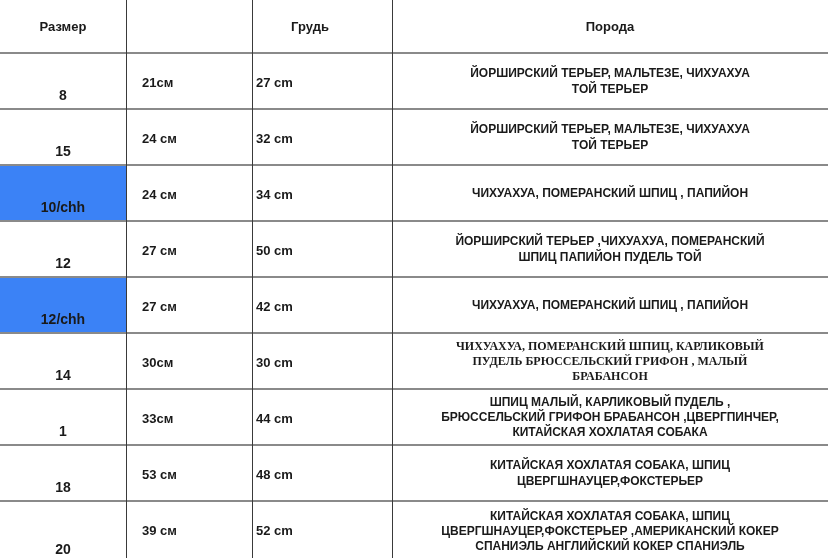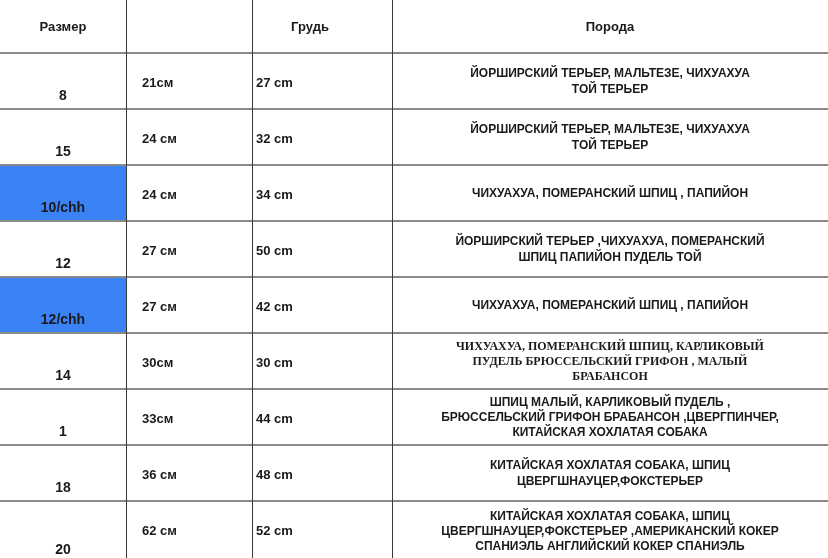--- a/index.html
+++ b/index.html
@@ -154,37 +154,37 @@
 БРЮССЕЛЬСКИЙ ГРИФОН  БРАБАНСОН ,ЦВЕРГПИНЧЕР,
 КИТАЙСКАЯ ХОХЛАТАЯ СОБАКА</span>
       </div>
   </div>
 
   <div class="row" style="top:446px; height:56px;">
     <div class="cell c-size">
         <span class="size-txt">18</span>
       </div>
     <div class="cell c-back">
-        <span class="meas-txt">36 см</span>
+        <span class="meas-txt">53 см</span>
       </div>
     <div class="cell c-chest">
         <span class="meas-txt">48 cm</span>
       </div>
     <div class="cell c-breed">
         <span class="breed-txt">КИТАЙСКАЯ ХОХЛАТАЯ СОБАКА,  ШПИЦ
 ЦВЕРГШНАУЦЕР,ФОКСТЕРЬЕР</span>
       </div>
   </div>
 
   <div class="row" style="top:502px; height:58px; border-bottom:none;">
     <div class="cell c-size">
         <span class="size-txt" style="bottom:3px;">20</span>
       </div>
     <div class="cell c-back">
-        <span class="meas-txt">62 см</span>
+        <span class="meas-txt">39 см</span>
       </div>
     <div class="cell c-chest">
         <span class="meas-txt">52 cm</span>
       </div>
     <div class="cell c-breed">
         <span class="breed-txt" style="line-height:15px;">КИТАЙСКАЯ ХОХЛАТАЯ СОБАКА, ШПИЦ
 ЦВЕРГШНАУЦЕР,ФОКСТЕРЬЕР ,АМЕРИКАНСКИЙ КОКЕР
 СПАНИЭЛЬ АНГЛИЙСКИЙ КОКЕР СПАНИЭЛЬ</span>
       </div>
   </div>

